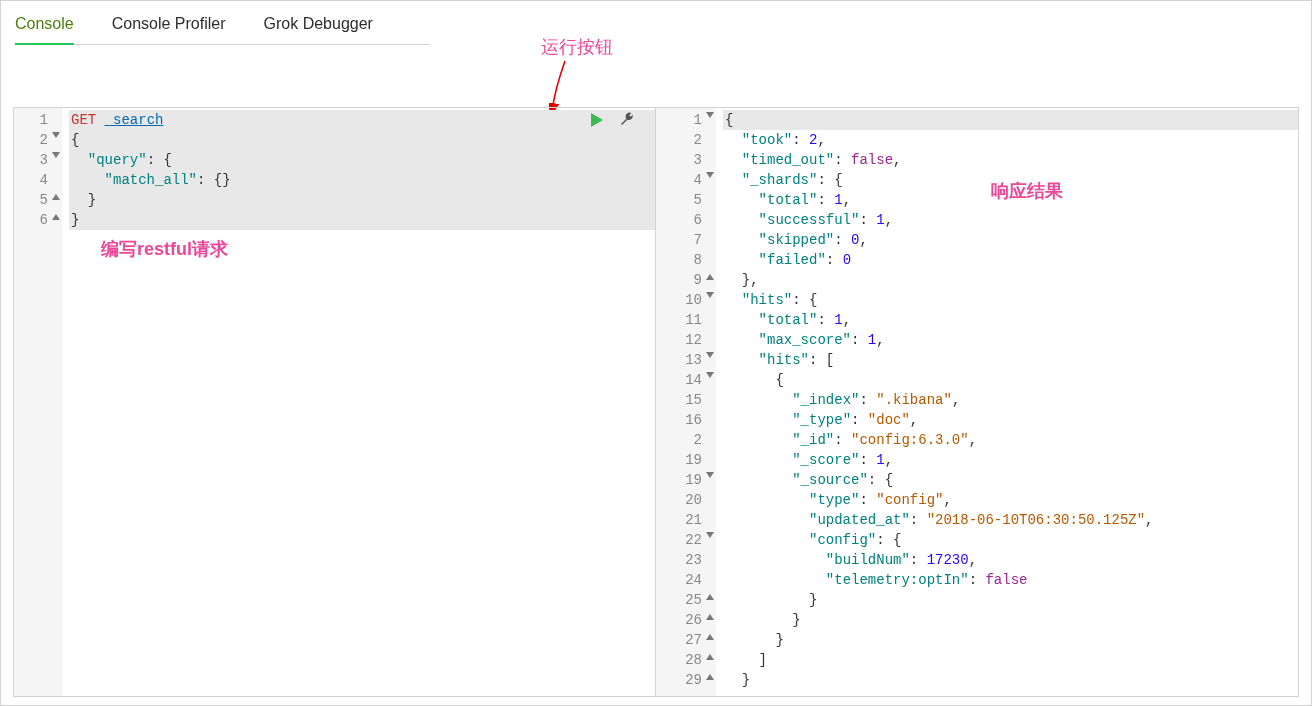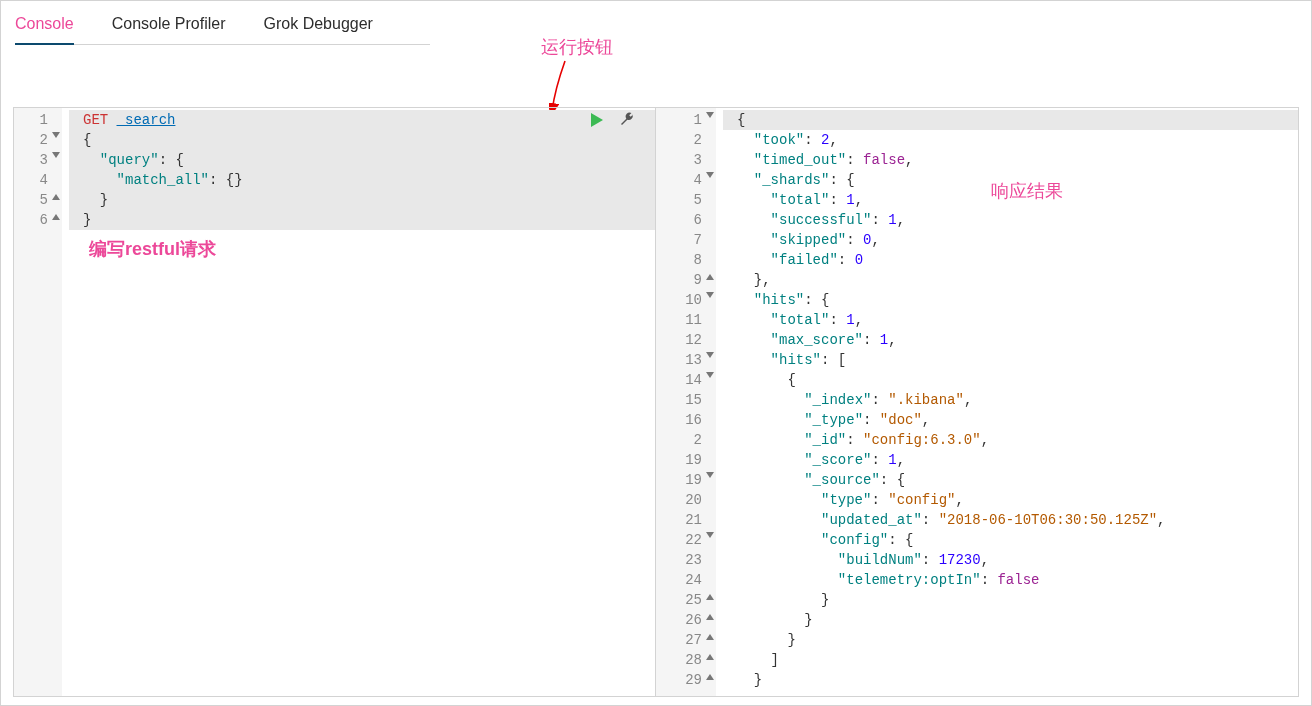--- a/index.html
+++ b/index.html
@@ -2,49 +2,49 @@
 <html><head>
 <meta charset="utf-8">
 <style>
   * { box-sizing: border-box; }
   html, body { margin: 0; padding: 0; font-family: "Helvetica Neue", Arial, sans-serif; background: #fff; }
   .frame { width: 1312px; height: 706px; border: 1px solid #d3d3d3; position: relative; }
   .header { padding: 6px 14px 0 14px; }
   .title { font-size: 16px; color: #2d2d2d; }
   .tabs { display: flex; gap: 38px; padding: 14px 14px 0 14px; font-size: 16px; color: #2d2d2d; }
   .tab { padding-bottom: 10px; cursor: pointer; }
-  .tab.active { color: #ec4899; border-bottom: 2px solid #0c4a6e; }
+  .tab.active { color: #4d7c0f; border-bottom: 2px solid #22c55e; }
   .tab-underline { height: 1px; background: #d3d3d3; margin: 0 14px; width: 415px; margin-top:-1px; }
   .content { display: flex; position: absolute; top: 106px; left: 12px; right: 12px; bottom: 8px; border: 1px solid #d3d3d3; }
   .pane { position: relative; flex: 0 0 50%; overflow: hidden; }
   .pane.left { border-right: 1px solid #d3d3d3; }
   .gutter { position: absolute; left: 0; top: 0; bottom: 0; width: 48px; background: #f5f5f5; color: #888; font-family: Consolas, "Courier New", monospace; font-size: 14px; text-align: right; padding-right: 14px; line-height: 20px; padding-top: 2px; }
   .right .gutter { width: 60px; }
   .gut-row { position: relative; height: 20px; }
   .fold { position: absolute; right: -12px; top: 2px; width: 0; height: 0; border-left: 4px solid transparent; border-right: 4px solid transparent; border-top: 6px solid #777; }
   .fold.up { border-top: none; border-bottom: 6px solid #777; top: 4px; }
   .code { position: absolute; left: 55px; right: 0; top: 0; bottom: 0; font-family: Consolas, "Courier New", monospace; font-size: 14px; line-height: 20px; padding-top: 2px; white-space: pre; }
   .right .code { left: 67px; }
-  .row { height: 20px; padding-left: 14px; }
+  .row { height: 20px; padding-left: 2px; }
   .hl { background: #e8e8e8; }
   .tok-kw { color: #c33; }      
   .tok-path { color: #006BB4; text-decoration: underline; }
   .tok-key { color: #008080; }  
   .tok-str { color: #b35900; }  
   .tok-num { color: #2a00ff; }  
   .tok-bool { color: #9b2393; } 
   .tok-punc { color: #333; }
   .run-btn { position: absolute; top: 4px; right: 50px; cursor: pointer; }
   .run-btn svg { width: 16px; height: 16px; }
   .wrench-btn { position: absolute; top: 3px; right: 20px; cursor: pointer; color: #555; }
   .wrench-btn svg { width: 16px; height: 16px; }
   .annot { position: absolute; color: #ec4899; font-family: "Microsoft YaHei", sans-serif; font-size: 18px; font-weight: 700; pointer-events: none; }
   .annot.run-label { top: 34px; left: 540px; font-weight: 400; }
-  .annot.req-label { top: 236px; left: 88px; text-align: center; }
-  .annot.resp-label { top: 178px; left: 990px; font-weight: 400; }
+  .annot.req-label { top: 236px; left: 100px; text-align: center; }
+  .annot.resp-label { top: 178px; left: 990px; font-weight: 700; }
   .arrow { position: absolute; pointer-events: none; }
   .drag-dots { position: absolute; left: -6px; top: 438px; color: #888; font-size: 12px; letter-spacing: -1px; }
 </style>
 </head>
 <body>
 
 <div class="frame">
   <div class="tabs" id="tabs">
       <div class="tab active">Console</div>
       <div class="tab">Console Profiler</div>

